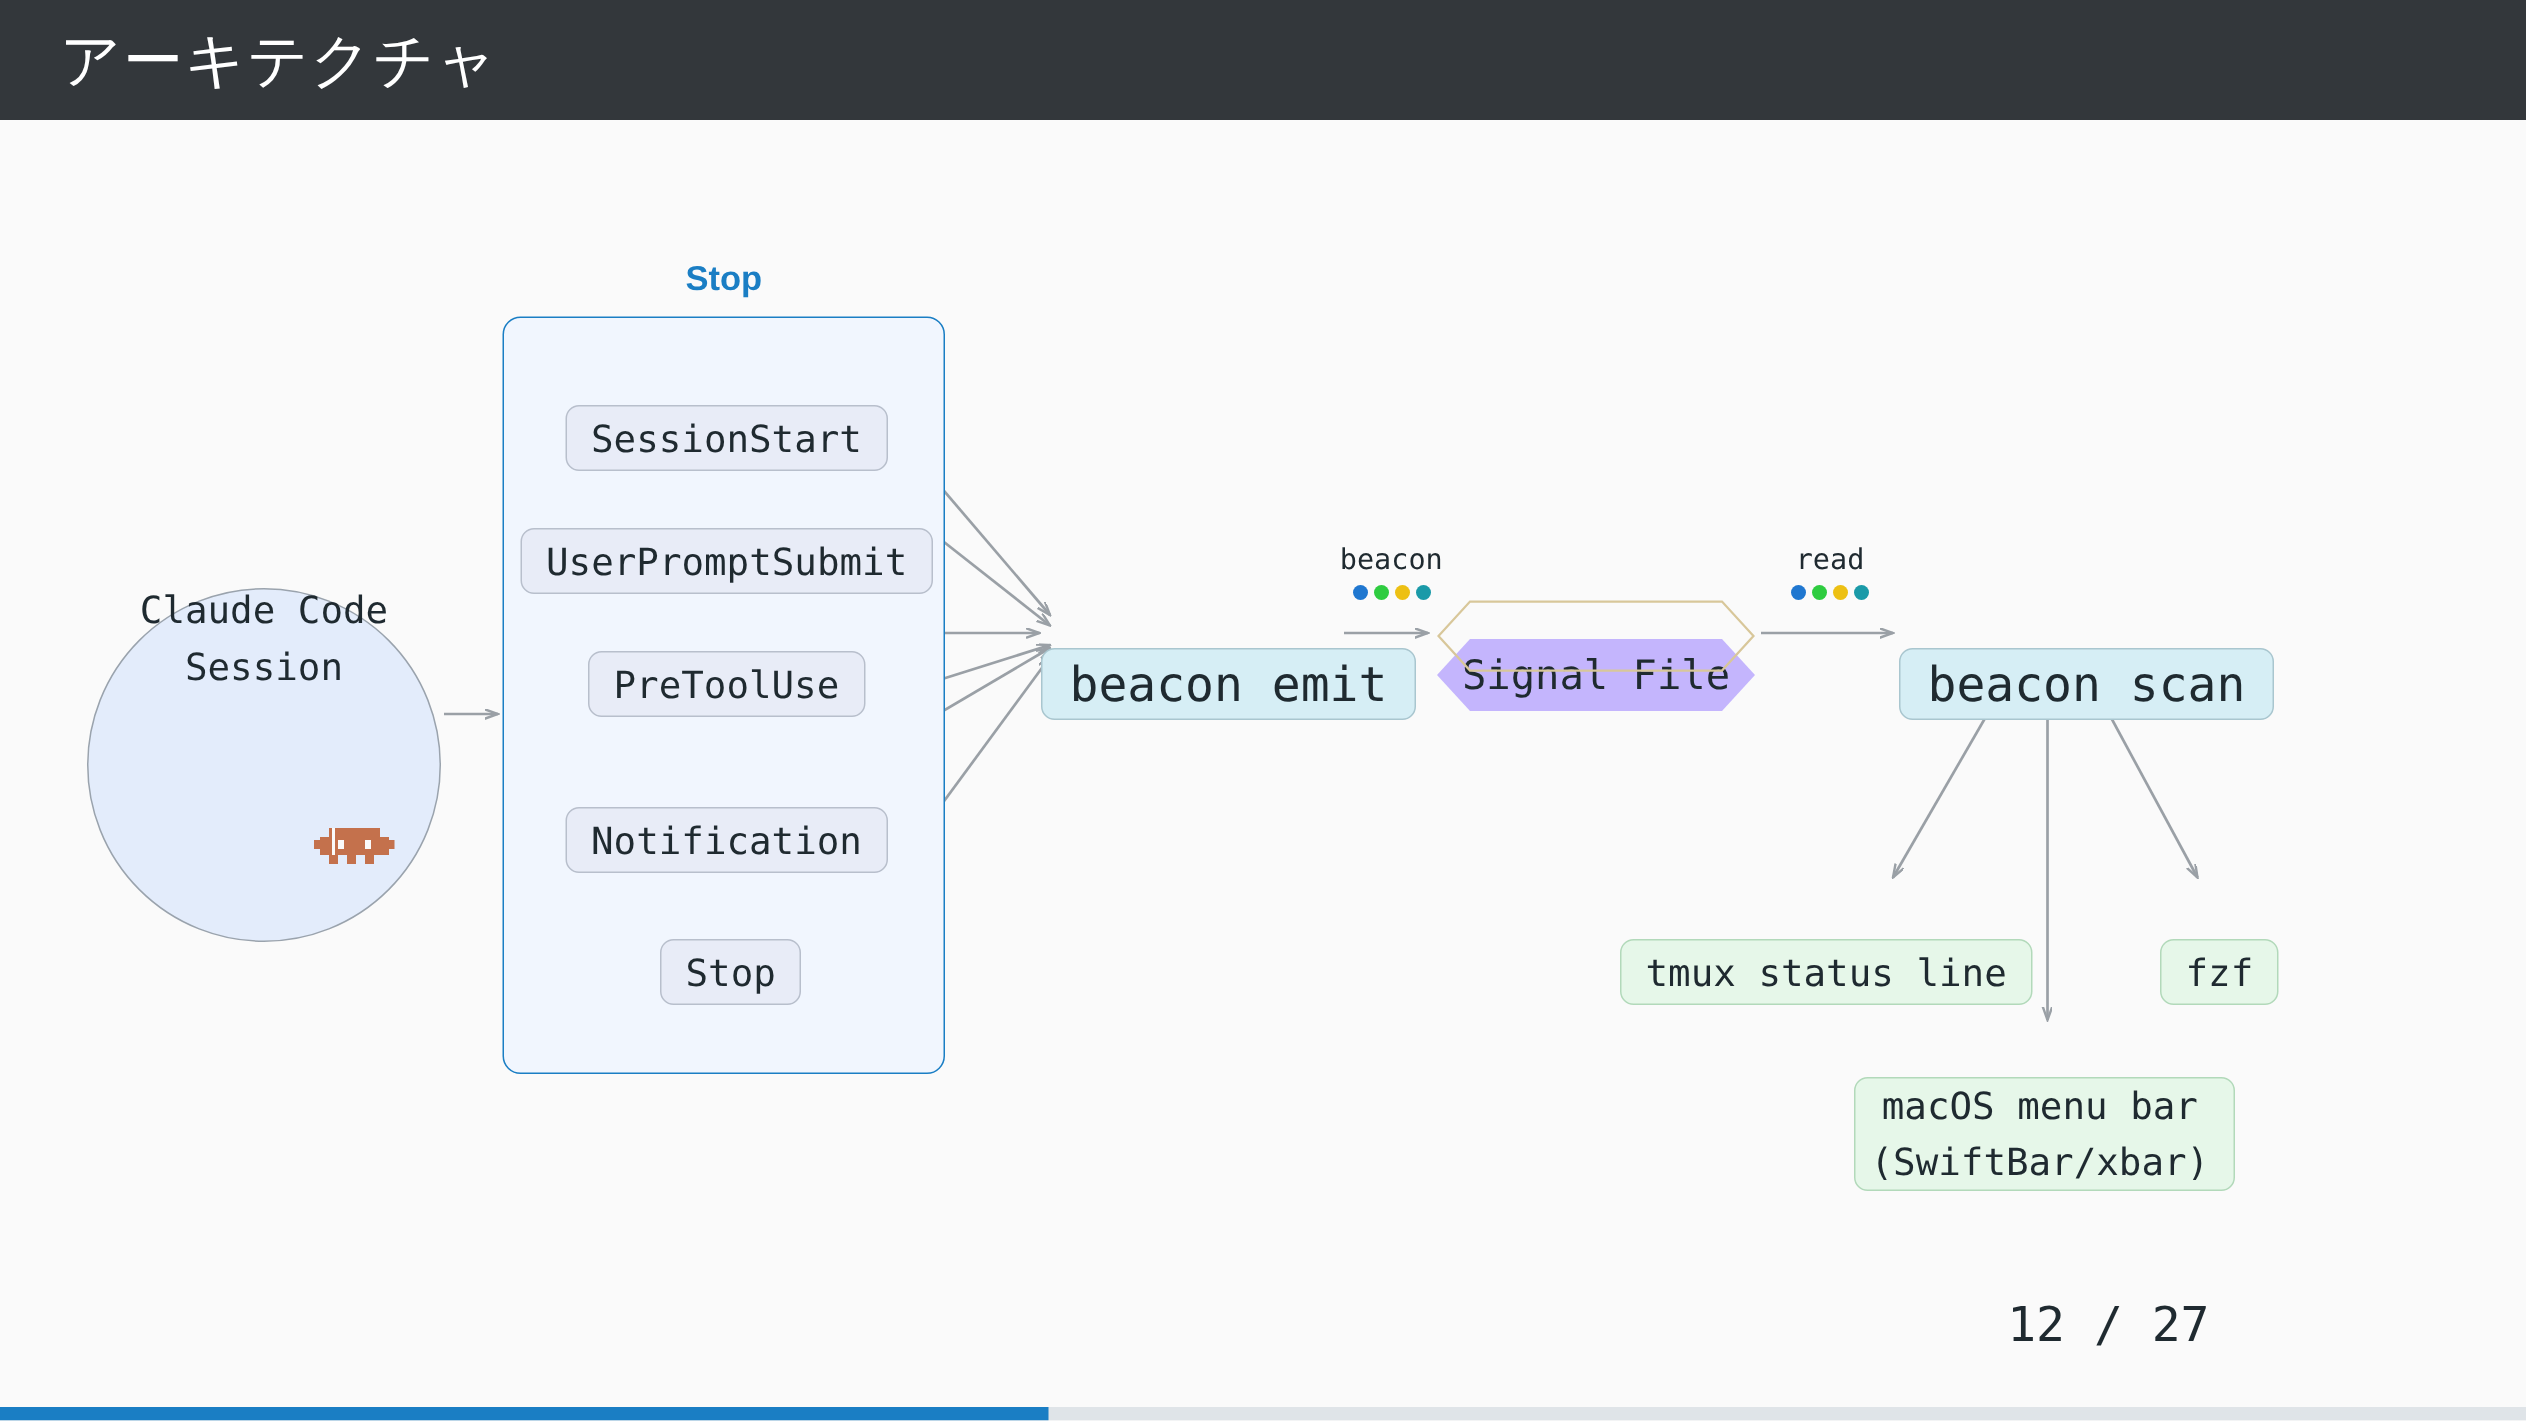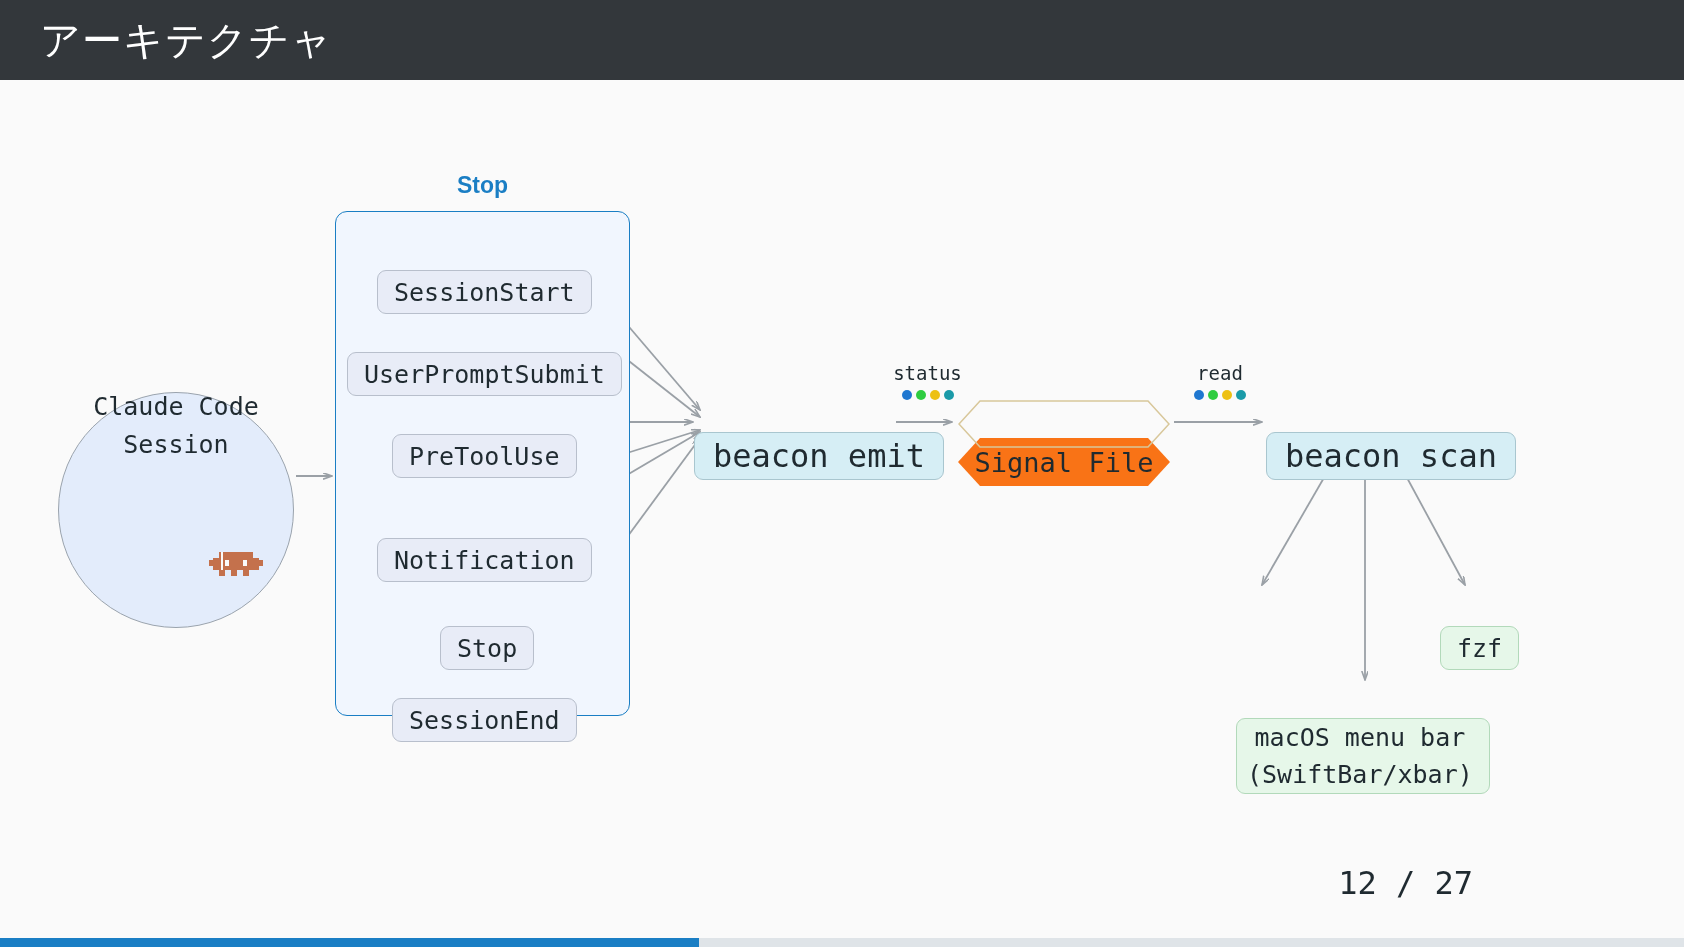--- a/index.html
+++ b/index.html
@@ -129,23 +129,23 @@
   .out-box.two-line {
     height: 76px;
     flex-direction: column;
     line-height: 1.5;
     white-space: pre-line;
     padding-left: 10px;
   }
 
   
   #signal-file {
-    left: 958px; top: 324px;
+    left: 958px; top: 312px;
     width: 212px; height: 48px;
-    background: #f97316;
+    background: #c4b5fd;
     font-size: 27px;
     clip-path: polygon(22px 0, calc(100% - 22px) 0, 100% 50%, calc(100% - 22px) 100%, 22px 100%, 0 50%);
     text-align: right;
   }
   #signal-file-border {
     position: absolute;
     left: 958px; top: 320px;
     width: 212px; height: 48px;
     pointer-events: none;
   }
@@ -257,30 +257,27 @@
     </div>
     <div class="node hook-box" style="left:392px; top:320px;">
       <span>PreToolUse</span>
     </div>
     <div class="node hook-box" style="left:377px; top:424px;">
       <span>Notification</span>
     </div>
     <div class="node hook-box" style="left:440px; top:512px;">
       <span>Stop</span>
     </div>
-    <div class="node hook-box" style="left:392px; top:584px;">
-      <span>SessionEnd</span>
-    </div>
 
     <div class="node proc-box" style="left:694px; top:318px;">
       <span>beacon emit</span>
     </div>
 
     <div class="edge-label" style="left:890px; top:282px; width:75px;">
-      <span class="lbl">status</span>
+      <span class="lbl">beacon</span>
       <span class="dots">
         <i style="background:#1f77d0"></i>
           <i style="background:#2ecc40"></i>
           <i style="background:#edc013"></i>
           <i style="background:#1a9aa8"></i>
       </span>
     </div>
 
     <div class="node" id="signal-file">
       <span>Signal File</span>
@@ -296,20 +293,23 @@
           <i style="background:#2ecc40"></i>
           <i style="background:#edc013"></i>
           <i style="background:#1a9aa8"></i>
       </span>
     </div>
 
     <div class="node proc-box" style="left:1266px; top:318px;">
       <span>beacon scan</span>
     </div>
 
+    <div class="node out-box" style="left:1080px; top:512px;">
+      <span>tmux status line</span>
+    </div>
     <div class="node out-box" style="left:1440px; top:512px;">
       <span>fzf</span>
     </div>
     <div class="node out-box two-line" style="left:1236px; top:604px;">
       <span>macOS menu bar
 (SwiftBar/xbar)</span>
     </div>
 
   </div>
 

